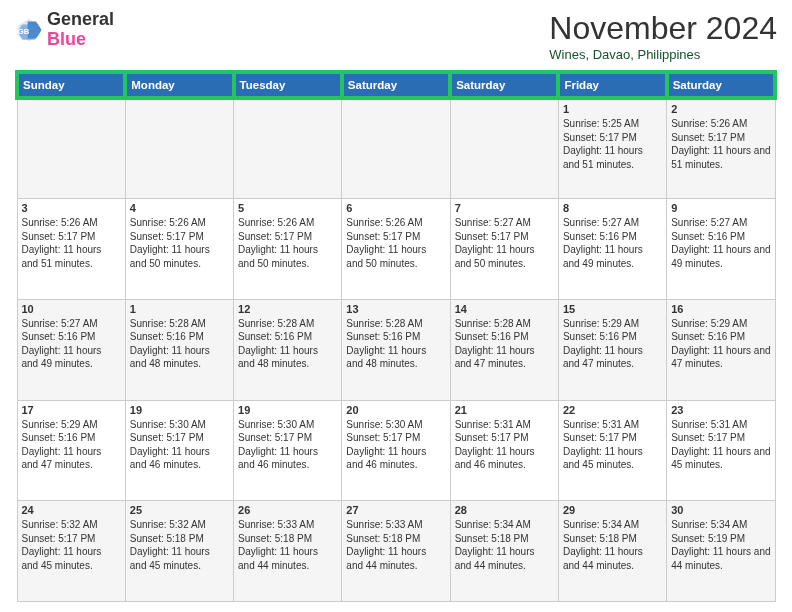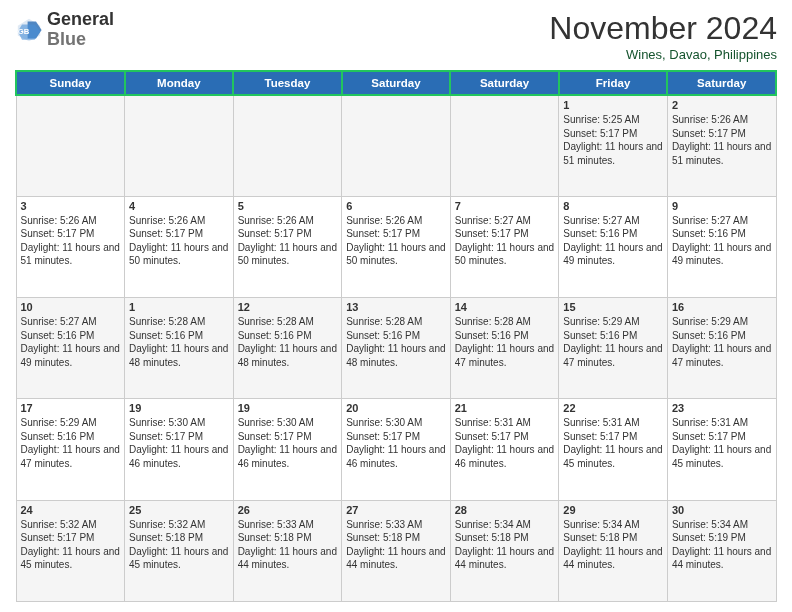--- a/index.html
+++ b/index.html
@@ -27,27 +27,27 @@
       display: flex;
       align-items: center;
       gap: 4px;
     }
     .logo-text {
       font-size: 18px;
       font-weight: bold;
       line-height: 1.1;
     }
     .logo-general { color: #333; }
-    .logo-blue { color: #737373; text-align: right; }
+    .logo-blue { color: #ec4899; text-align: right; }
     .logo-icon {
       width: 28px;
       height: 28px;
     }
     .title-block {
-      text-align: right;
+      text-align: left;
     }
     .month-title {
       font-size: 32px;
       font-weight: normal;
       color: #333;
     }
     .location {
       font-size: 13px;
       color: #14532d;
     }
@@ -56,22 +56,22 @@
       border-collapse: collapse;
       flex: 1;
       table-layout: fixed;
     }
     .calendar-table thead tr th {
       background-color: #2a6db5;
       color: #fff;
       font-size: 11.5px;
       font-weight: bold;
       padding: 5px 4px;
-      text-align: center;
-      border: 2px solid #22c55e;
+      text-align: left;
+      border: 4px solid #22c55e;
     }
     .calendar-table tbody tr td {
       border: 1px solid #ccc;
       vertical-align: top;
       padding: 3px 4px;
       font-size: 9.5px;
       color: #333;
       height: 88px;
       background: #fff;
     }

